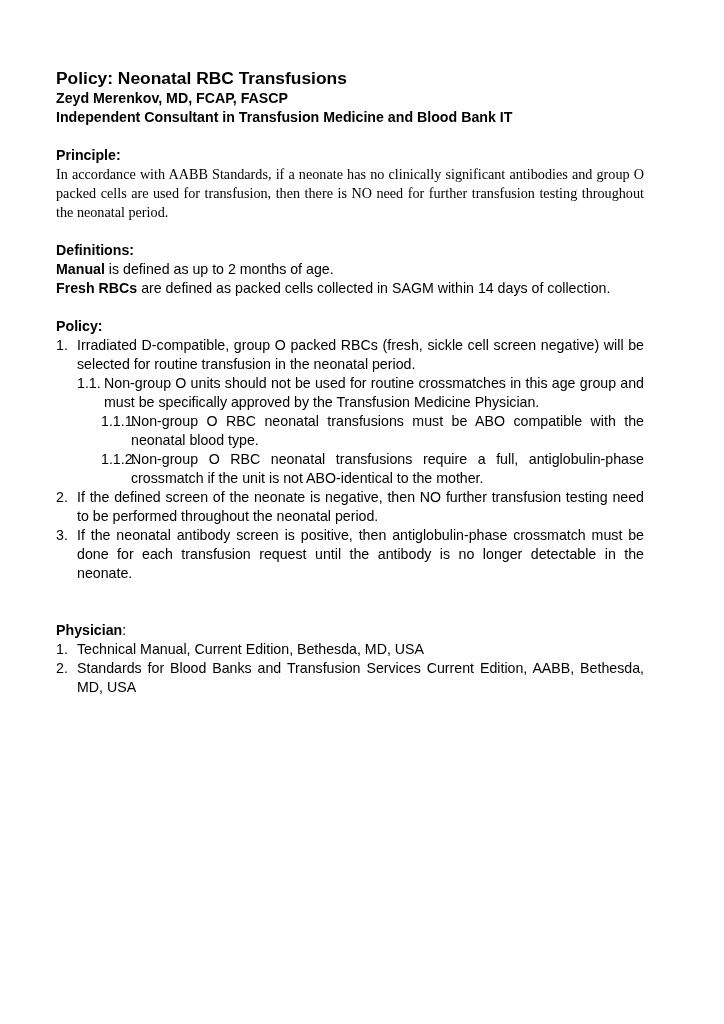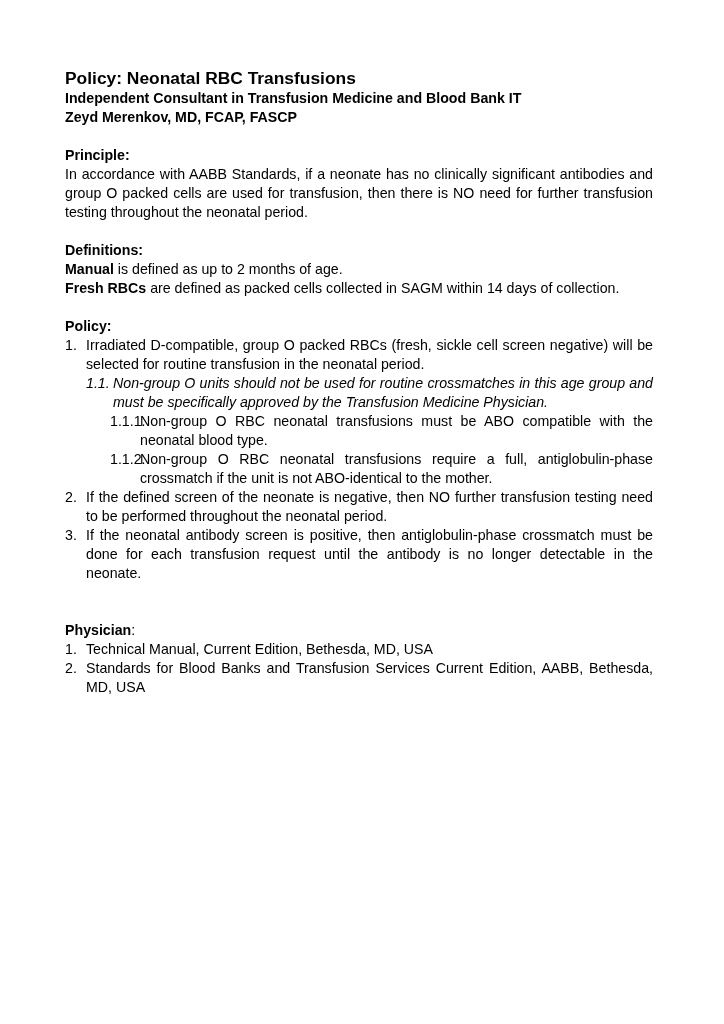--- a/index.html
+++ b/index.html
@@ -1,40 +1,40 @@
 <!DOCTYPE html>
 <html><head>
   <meta charset="utf-8">
   <style>
     html, body { margin: 0; padding: 0; background: #ffffff; }
     body { width: 724px; height: 1024px; position: relative; overflow: hidden;
            font-family: "Liberation Sans", sans-serif; color: #000; font-size: 14.2px; }
-    .page { position: absolute; left: 65px; top: 68px; width: 588px; }
+    .page { position: absolute; left: 56px; top: 68px; width: 588px; }
     .title { font-weight: bold; font-size: 17.4px; line-height: 21px; margin: 0; }
     .subtitle { font-weight: bold; font-size: 14.2px; line-height: 19px; margin: 0; }
     .h { font-weight: bold; line-height: 19px; margin: 0; }
     p { margin: 0; line-height: 19px; }
-    .just { text-align: justify; }
+    .just { text-align: justify; font-family: Liberation Serif, serif; }
     .gap { height: 19px; }
     .gap2 { height: 38px; }
     .item { position: relative; line-height: 19px; text-align: justify; }
     .l1 { padding-left: 21px; }
     .l1 > .num { position: absolute; left: 0; top: 0; }
-    .l2 { padding-left: 48px; font-style: italic; }
+    .l2 { padding-left: 48px; }
     .l2 > .num { position: absolute; left: 21px; top: 0; }
     .l3 { padding-left: 75px; }
     .l3 > .num { position: absolute; left: 45px; top: 0; }
   </style>
 </head>
 <body>
 
 <div class="page">
   <h1 class="title">Policy:  Neonatal RBC Transfusions</h1>
+  <div class="subtitle">Zeyd Merenkov, MD, FCAP, FASCP</div>
   <div class="subtitle">Independent Consultant in Transfusion Medicine and Blood Bank IT</div>
-  <div class="subtitle">Zeyd Merenkov, MD, FCAP, FASCP</div>
 
   <div class="gap"></div>
 
   <section>
     <div class="h">Principle:</div>
     <p class="just">In accordance with AABB Standards, if a neonate has no clinically significant antibodies and group O packed cells are used for transfusion, then there is NO need for further transfusion testing throughout the neonatal period.</p>
   </section>
 
   <div class="gap"></div>
 

